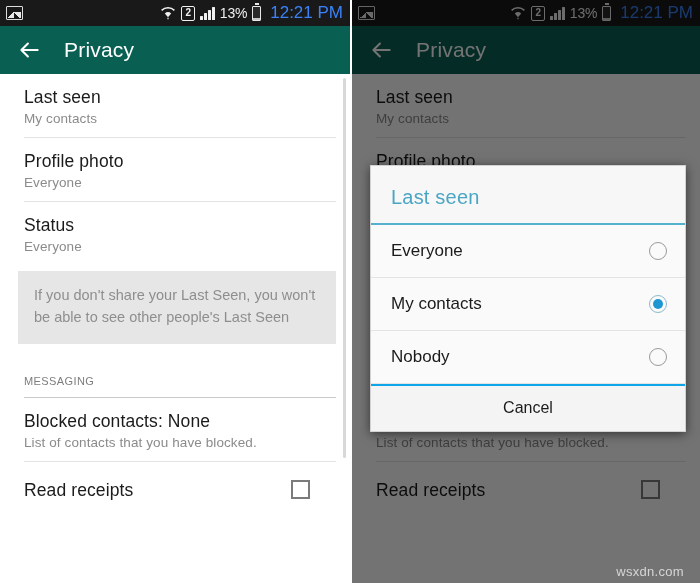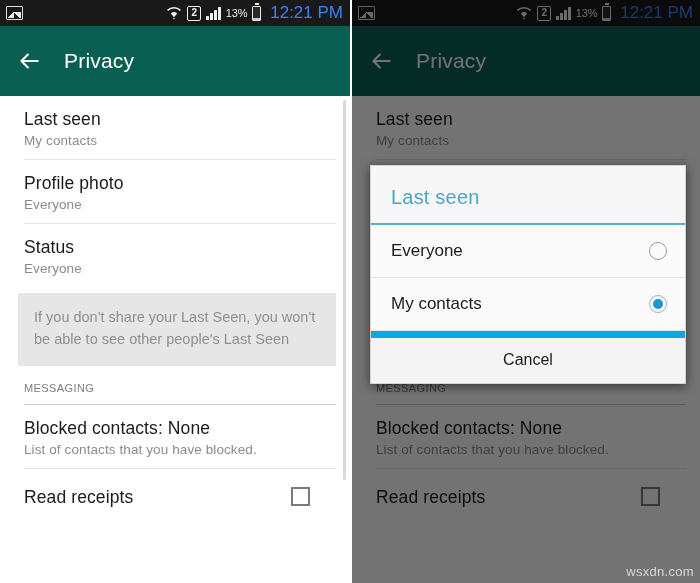--- a/index.html
+++ b/index.html
@@ -36,50 +36,50 @@
   .sim-icon {
     width:14px; height:15px; border:1.7px solid #f0f0f0; border-radius:2px;
     font-size:10px; line-height:11px; text-align:center; font-weight:bold; color:#f0f0f0;
   }
   .signal-icon { display:flex; align-items:flex-end; gap:1.5px; height:13px; }
   .signal-icon i { width:2.5px; background:#f0f0f0; display:block; border-radius:0.5px; }
   .signal-icon i:nth-child(1){height:4px;}
   .signal-icon i:nth-child(2){height:7px;}
   .signal-icon i:nth-child(3){height:10px;}
   .signal-icon i:nth-child(4){height:13px;}
-  .batt-pct { font-size:11px; color:#efefef; letter-spacing:-0.2px; }
+  .batt-pct { font-size:14px; color:#efefef; letter-spacing:-0.2px; }
   .batt-icon {
     width:9px; height:15px; border:1.6px solid #e8e8e8; border-radius:1px;
     position:relative; background:linear-gradient(to top,#c8c8c8 18%, #2a2a2a 18%);
   }
   .batt-icon::before {
     content:""; position:absolute; top:-3.2px; left:2px; width:4px; height:2px; background:#e8e8e8;
   }
   .clock { font-size:17px; color:#3b82f6; margin-left:4px; letter-spacing:0px; }
 
   
   .appbar {
-    height: 70px; background: #096052; display:flex; align-items:center;
+    height: 48px; background: #096052; display:flex; align-items:center;
     padding-left: 16px; position:relative; z-index:4;
   }
   .back-arrow { width:26px; height:26px; cursor:pointer; }
   .appbar-title {
     color:#ffffff; font-size:21px; margin-left:22px; font-weight:400; letter-spacing:0.2px;
   }
 
   
   .content { position:relative; background:#ffffff; height:495px; }
   .row { padding: 13px 16px 11px 24px; position:relative; }
   .row-title { font-size:17.5px; color:#1b1b1b; font-weight:400; letter-spacing:0.1px; }
   .row-sub { font-size:13.5px; color:#8b8b8b; margin-top:3px; letter-spacing:0.1px; }
   .divider { height:1px; background:#e4e4e4; margin-left:24px; margin-right:14px; }
   .divider.dark { background:#c9c9c9; }
 
   .infobox {
-    background:#e6e6e6; margin:6px 14px 0 18px; padding:13px 16px 15px 16px;
+    background:#e6e6e6; margin:6px 14px 15px 18px; padding:13px 16px 15px 16px;
   }
   .infobox p { font-size:14.5px; color:#8e8e8e; line-height:1.55; }
 
   .section-head { padding: 12px 16px 8px 24px; }
   .section-head span { font-size:11px; color:#7d7d7d; letter-spacing:0.4px; }
 
   .row.checkrow { display:flex; padding-top:18px; padding-bottom:18px; }
   .row.checkrow .row-title { flex:1; }
   .checkbox {
     width:19px; height:19px; border:2px solid #7b7b7b; background:#ffffff; margin-right:24px;
@@ -113,25 +113,25 @@
     width:18px; height:18px; border-radius:50%; border:1.6px solid #9a9a9a; background:transparent;
     position:relative;
   }
   .radio.sel { border-color:#8fb9cb; }
   .radio.sel::after {
     content:""; position:absolute; left:2.5px; top:2.5px; width:10px; height:10px;
     border-radius:50%; background:#1e96d2;
   }
   .dlg-cancel {
     text-align:center; padding:13px 0 14px 0; font-size:16px; color:#1b1b1b;
-    background:#f4f4f4; border-top:7px solid #0ea5e9;
+    background:#f4f4f4; border-top:2px solid #0ea5e9;
   }
 
   .watermark {
-    position:absolute; right:6px; bottom:4px; z-index:20;
+    position:absolute; right:16px; bottom:4px; z-index:20;
     font-size:13px; color:#d6d6d6; letter-spacing:0.3px;
   }
 </style>
 </head>
 <body>
 
 <div class="screens">
 
   <div class="phone left">
 
@@ -296,20 +296,24 @@
       <div class="dlg-opt">
         <span class="lbl">Everyone</span>
         <span class="radio"></span>
       </div>
 
       <div class="dlg-opt">
         <span class="lbl">My contacts</span>
         <span class="radio sel"></span>
       </div>
 
+      <div class="dlg-opt">
+        <span class="lbl">Nobody</span>
+        <span class="radio"></span>
+      </div>
 
       <div class="dlg-cancel">Cancel</div>
     </div>
 
     <div class="watermark">wsxdn.com</div>
   </div>
 
 </div>
 
 </body></html>

